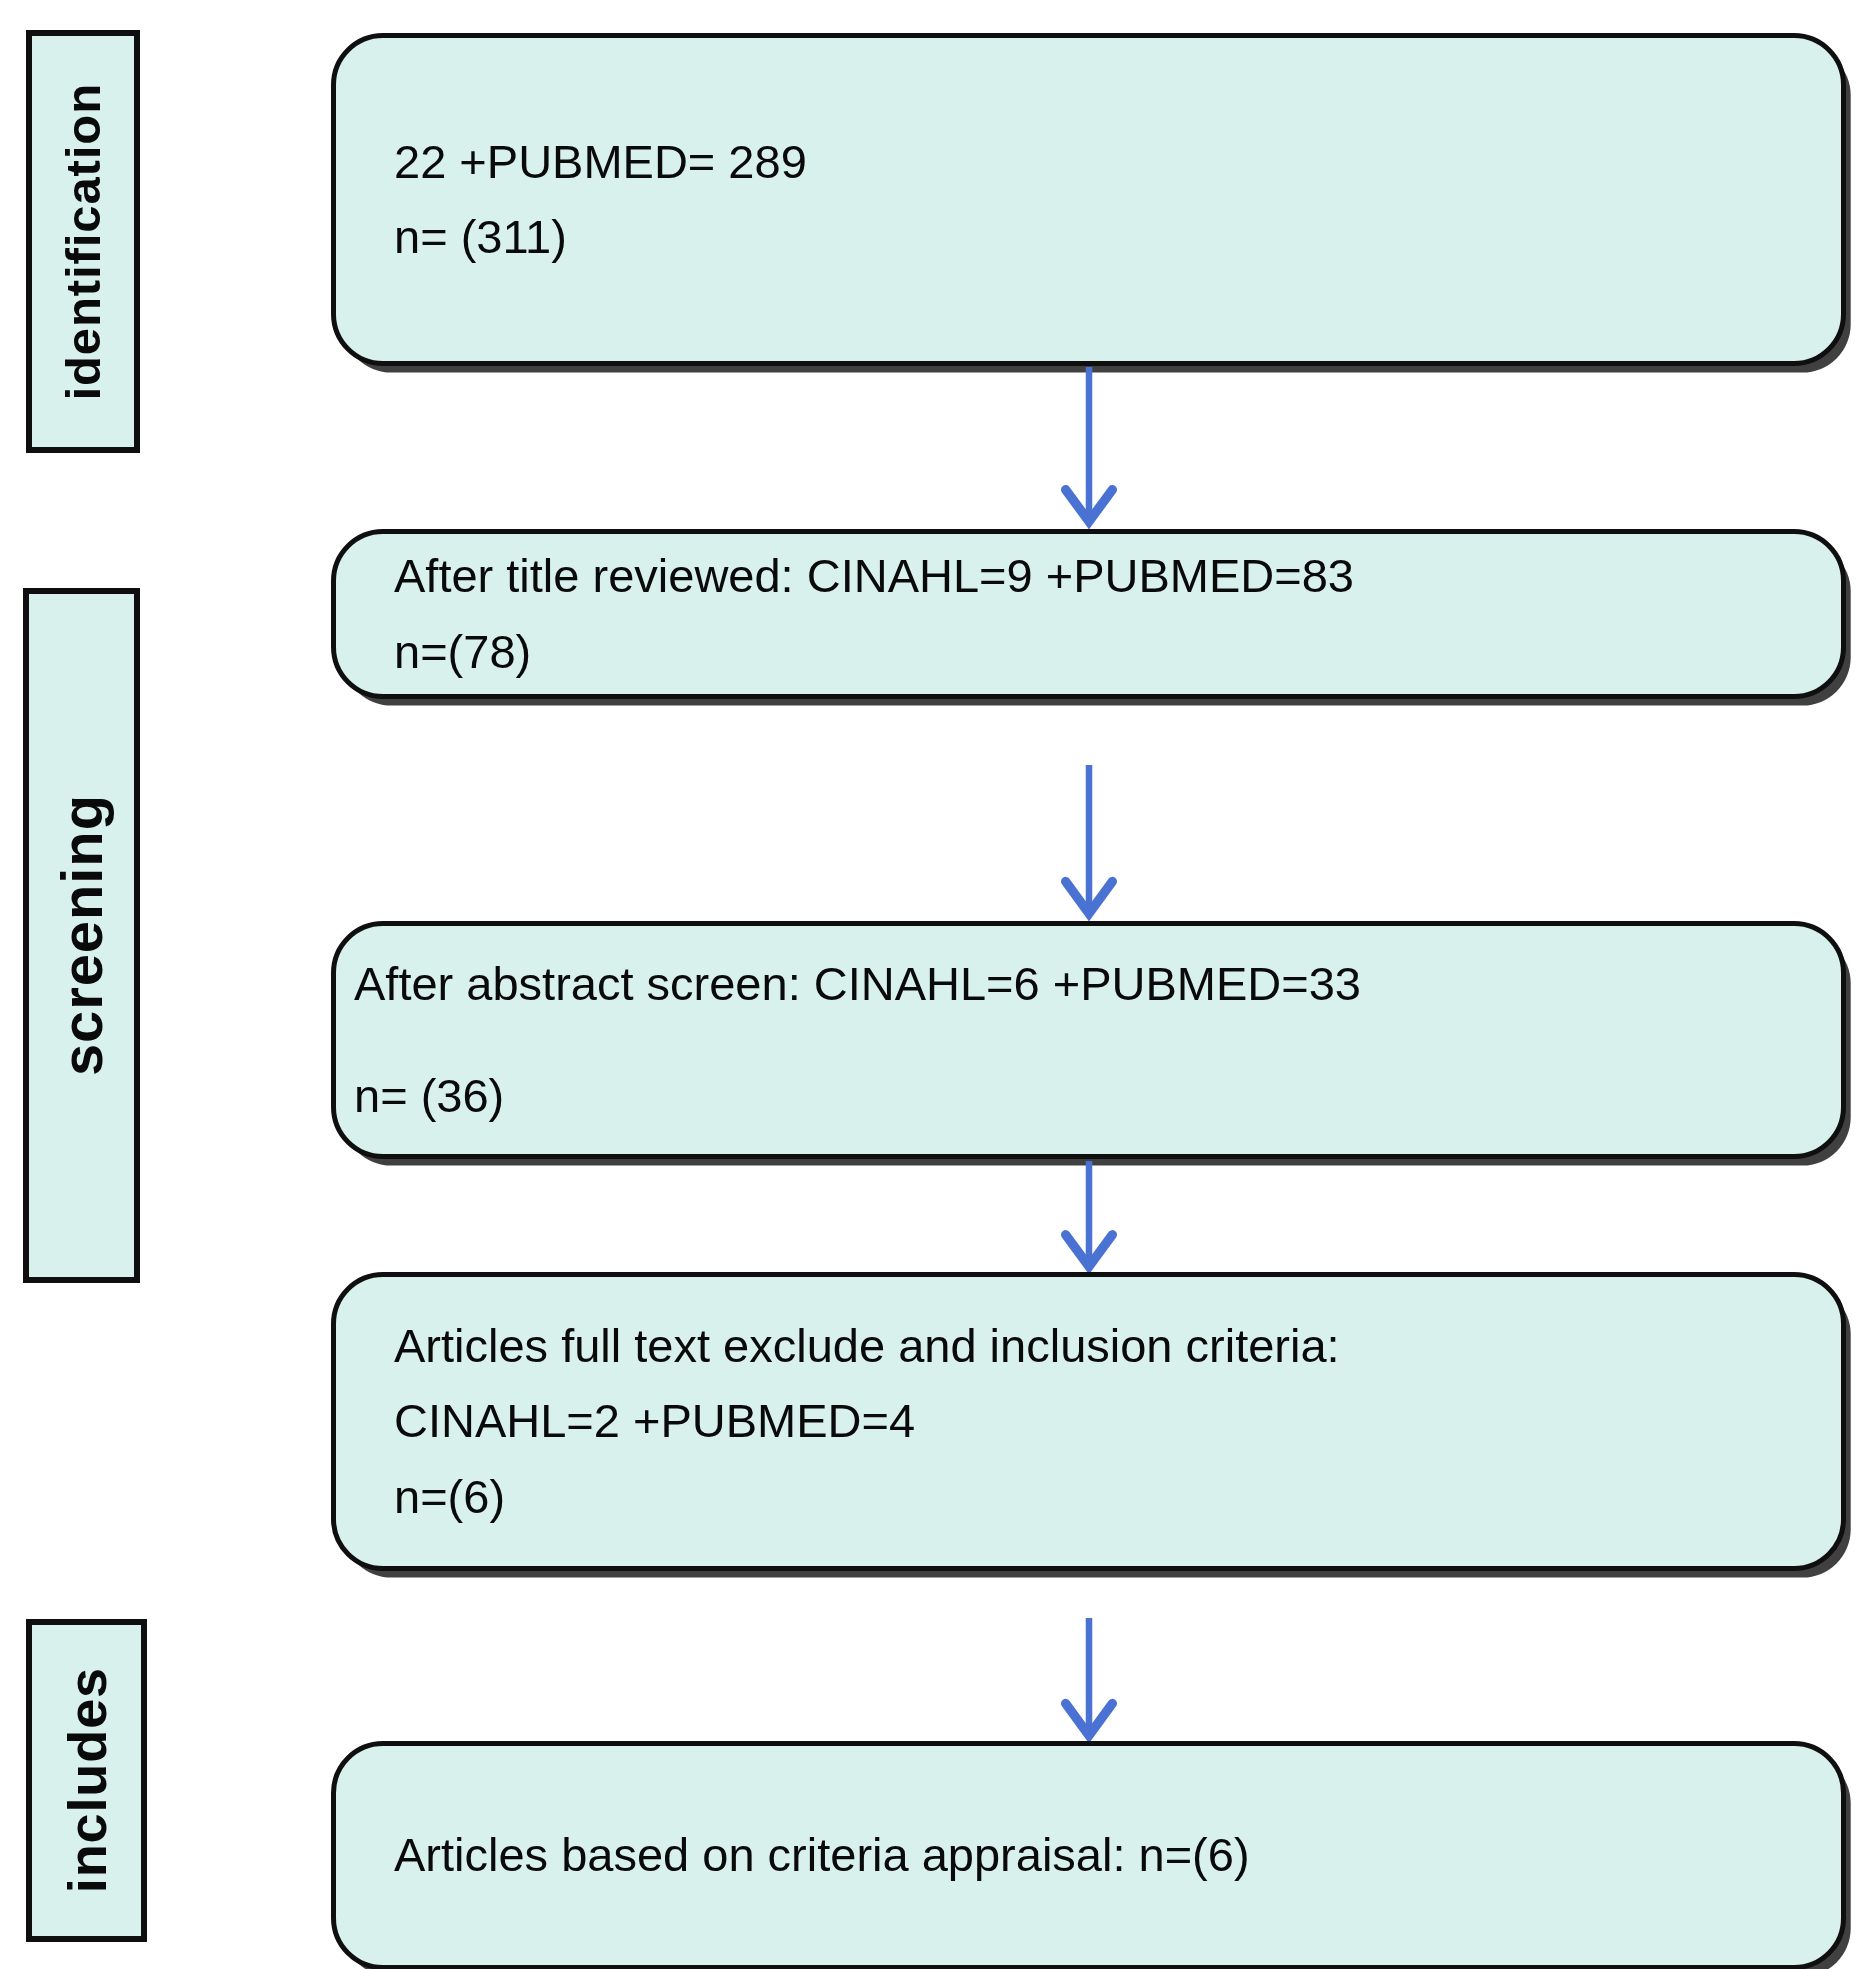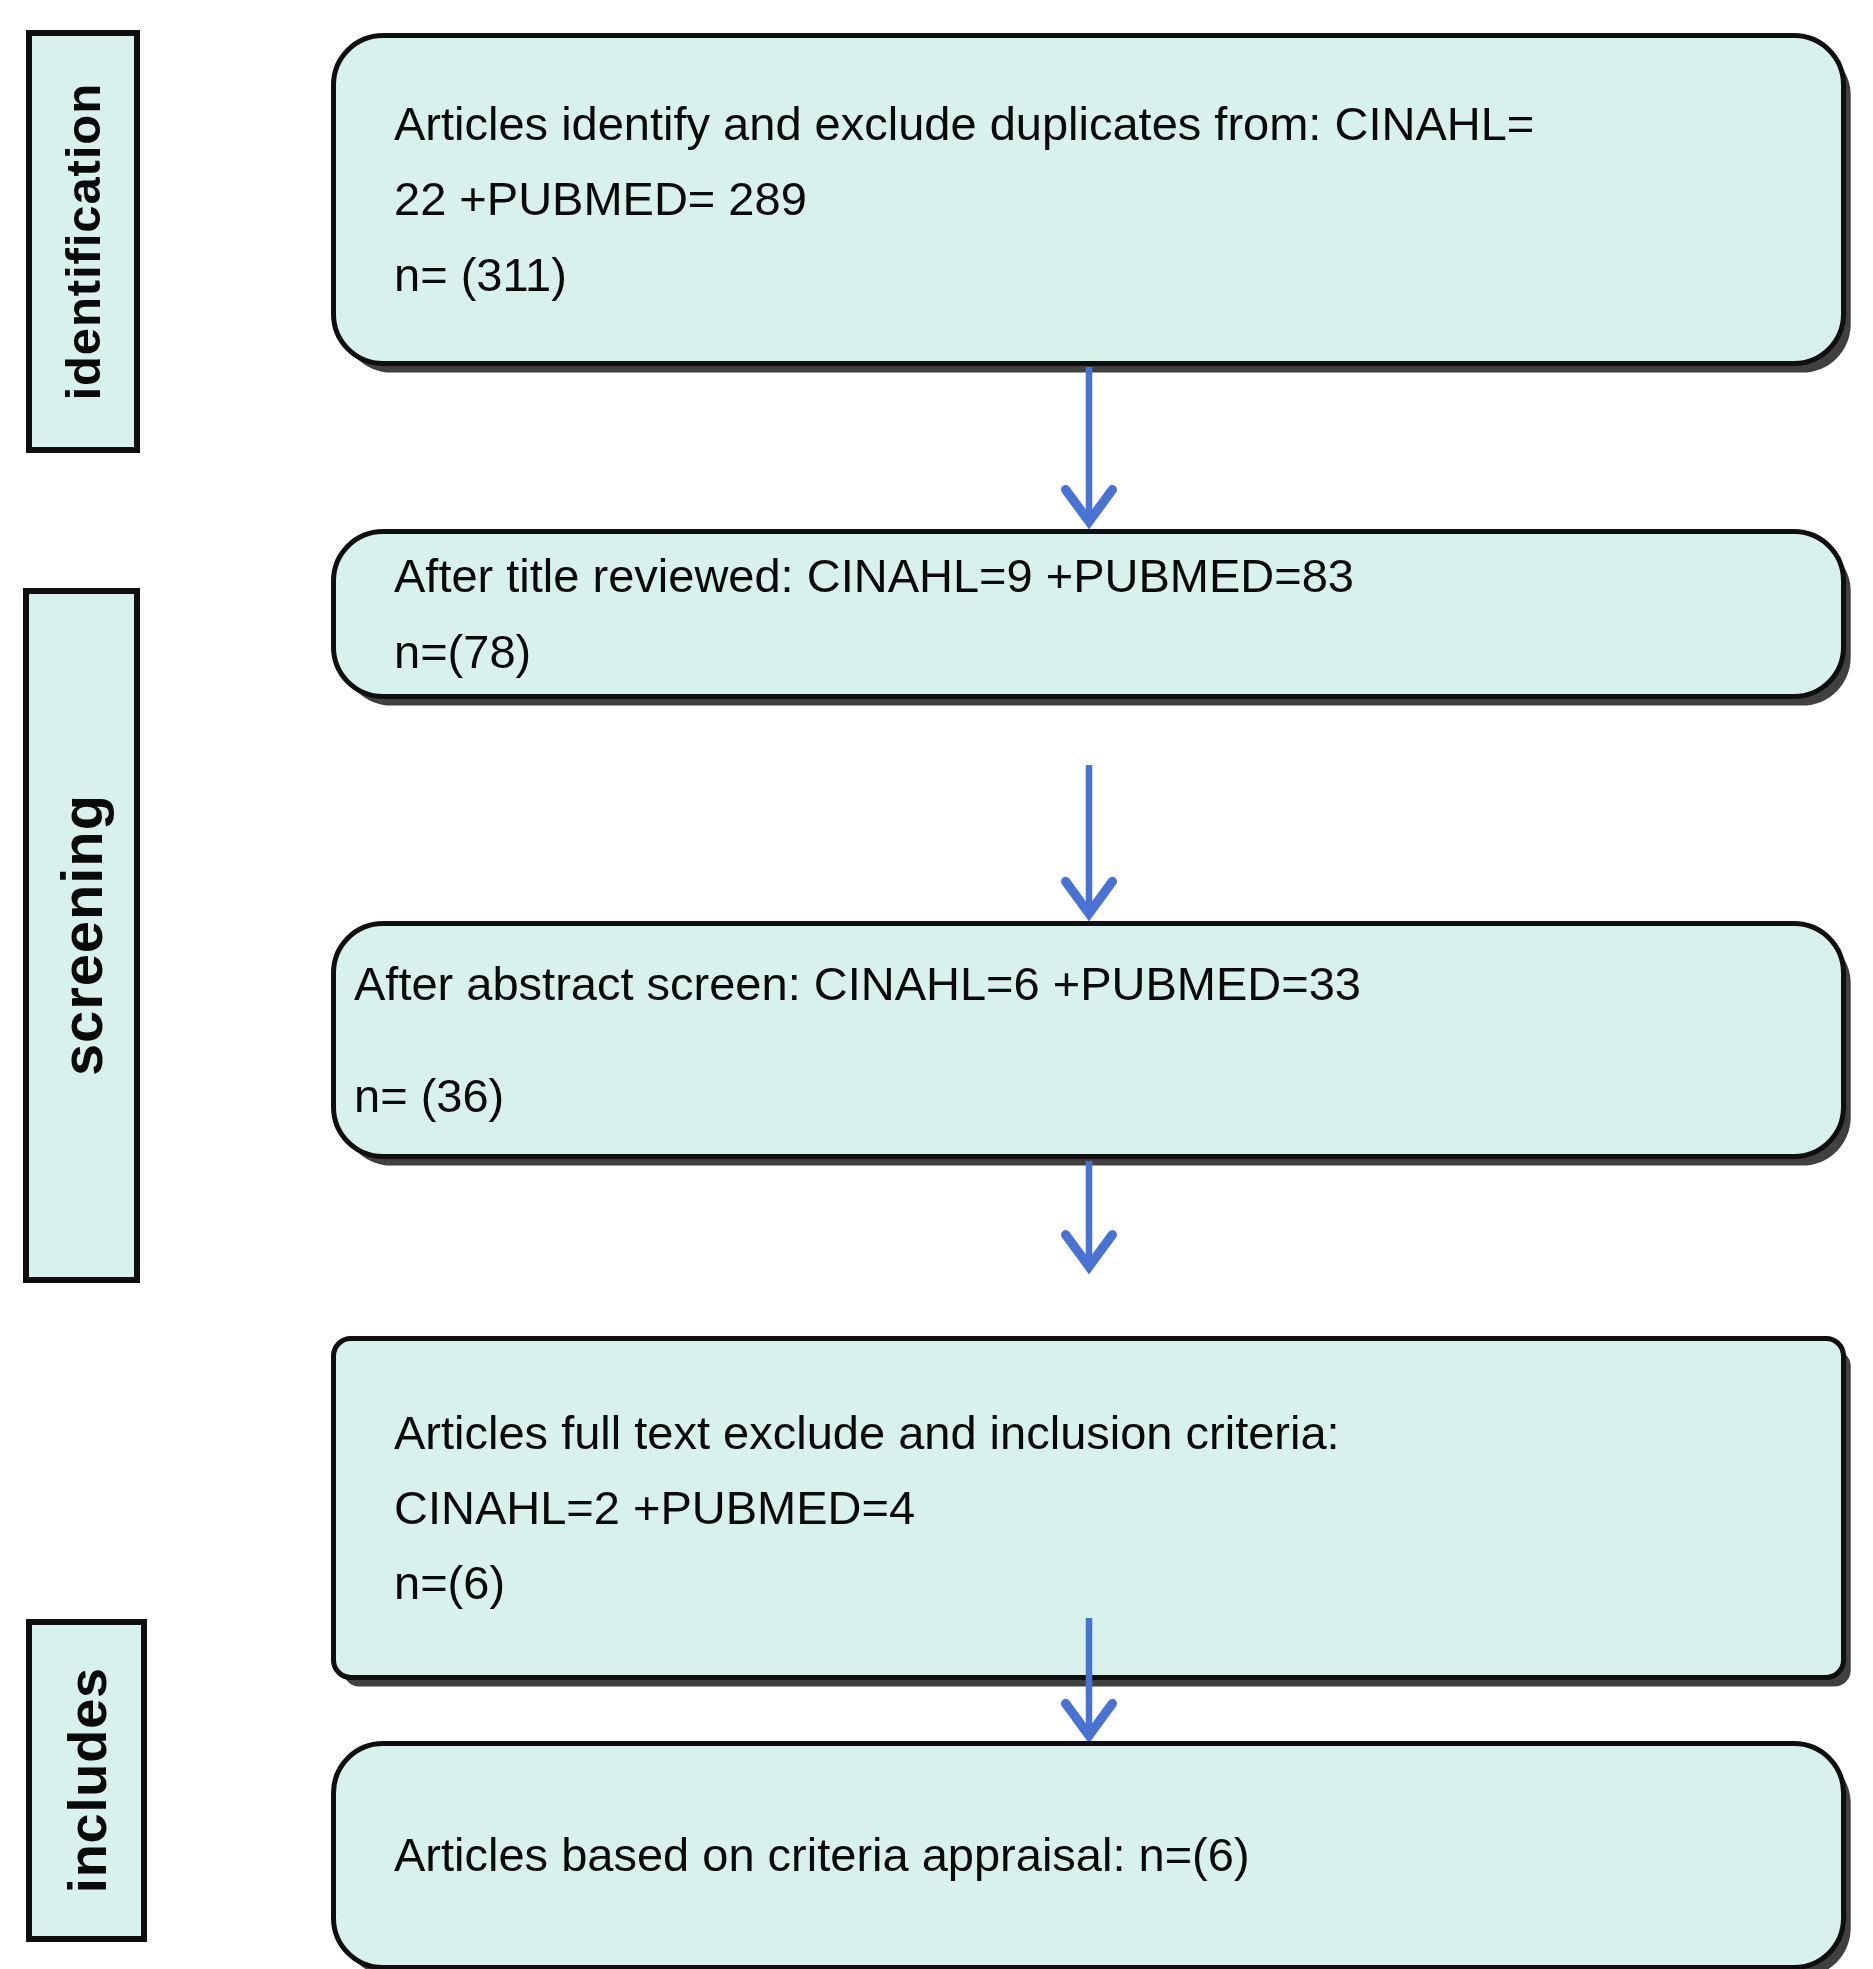--- a/index.html
+++ b/index.html
@@ -76,21 +76,20 @@
 
   <div class="stage-label screening" style="left:23.4px;top:588px;width:117px;height:695px;">
     <span class="vtext">screening</span>
   </div>
 
   <div class="stage-label includes" style="left:26px;top:1619px;width:121px;height:323px;">
     <span class="vtext">includes</span>
   </div>
 
   <div class="flow-box gap-sm" style="top:33px;height:333px;">
-    <div class="line">Articles identify and exclude duplicates from: CINAHL=</div>
     <div class="line">22 +PUBMED= 289</div>
     <div class="line">n= (311)</div>
   </div>
 
   <div class="flow-arrow" style="top:367px;height:162px;">
     <svg viewBox="0 0 120 173" preserveAspectRatio="none">
       <line x1="60" y1="0" x2="60" y2="165" stroke="currentColor" stroke-width="7"></line>
       <polyline points="35,131 60,165 85,131" fill="none" stroke="currentColor" stroke-width="10" stroke-linecap="round"></polyline>
     </svg>
   </div>
@@ -112,21 +111,21 @@
     <div class="line">n= (36)</div>
   </div>
 
   <div class="flow-arrow" style="top:1161px;height:113px;">
     <svg viewBox="0 0 120 121" preserveAspectRatio="none">
       <line x1="60" y1="0" x2="60" y2="113" stroke="currentColor" stroke-width="7"></line>
       <polyline points="35,79 60,113 85,79" fill="none" stroke="currentColor" stroke-width="10" stroke-linecap="round"></polyline>
     </svg>
   </div>
 
-  <div class="flow-box gap-sm" style="top:1336px;height:344px;border-radius:20px;">
+  <div class="flow-box gap-sm" style="top:1272px;height:299px;">
     <div class="line">Articles full text exclude and inclusion criteria:</div>
     <div class="line">CINAHL=2 +PUBMED=4</div>
     <div class="line">n=(6)</div>
   </div>
 
   <div class="flow-arrow" style="top:1618px;height:125px;">
     <svg viewBox="0 0 120 133" preserveAspectRatio="none">
       <line x1="60" y1="0" x2="60" y2="125" stroke="currentColor" stroke-width="7"></line>
       <polyline points="35,91 60,125 85,91" fill="none" stroke="currentColor" stroke-width="10" stroke-linecap="round"></polyline>
     </svg>

